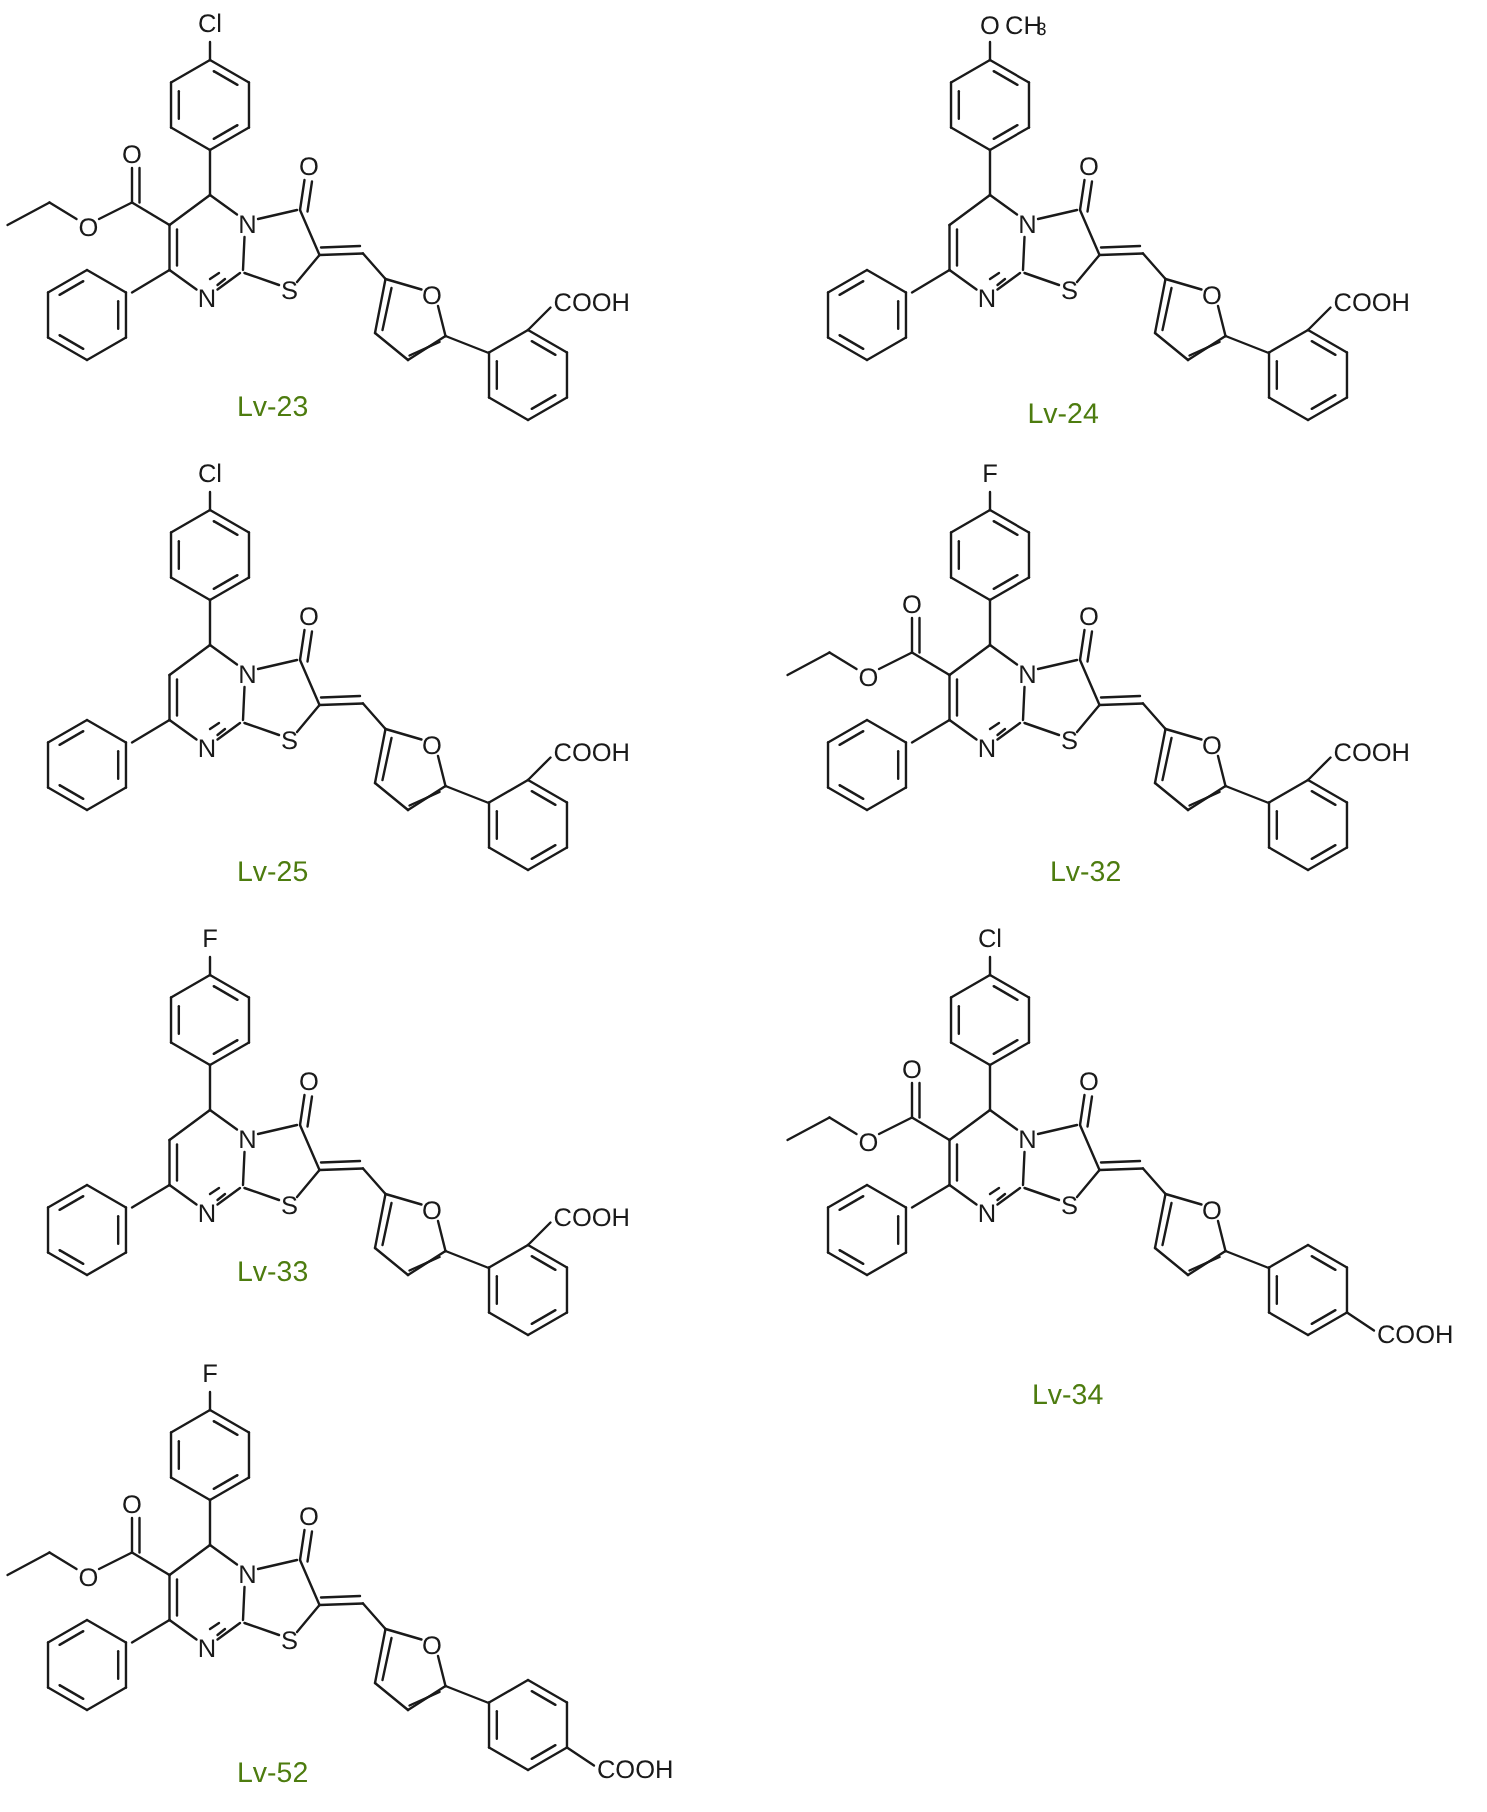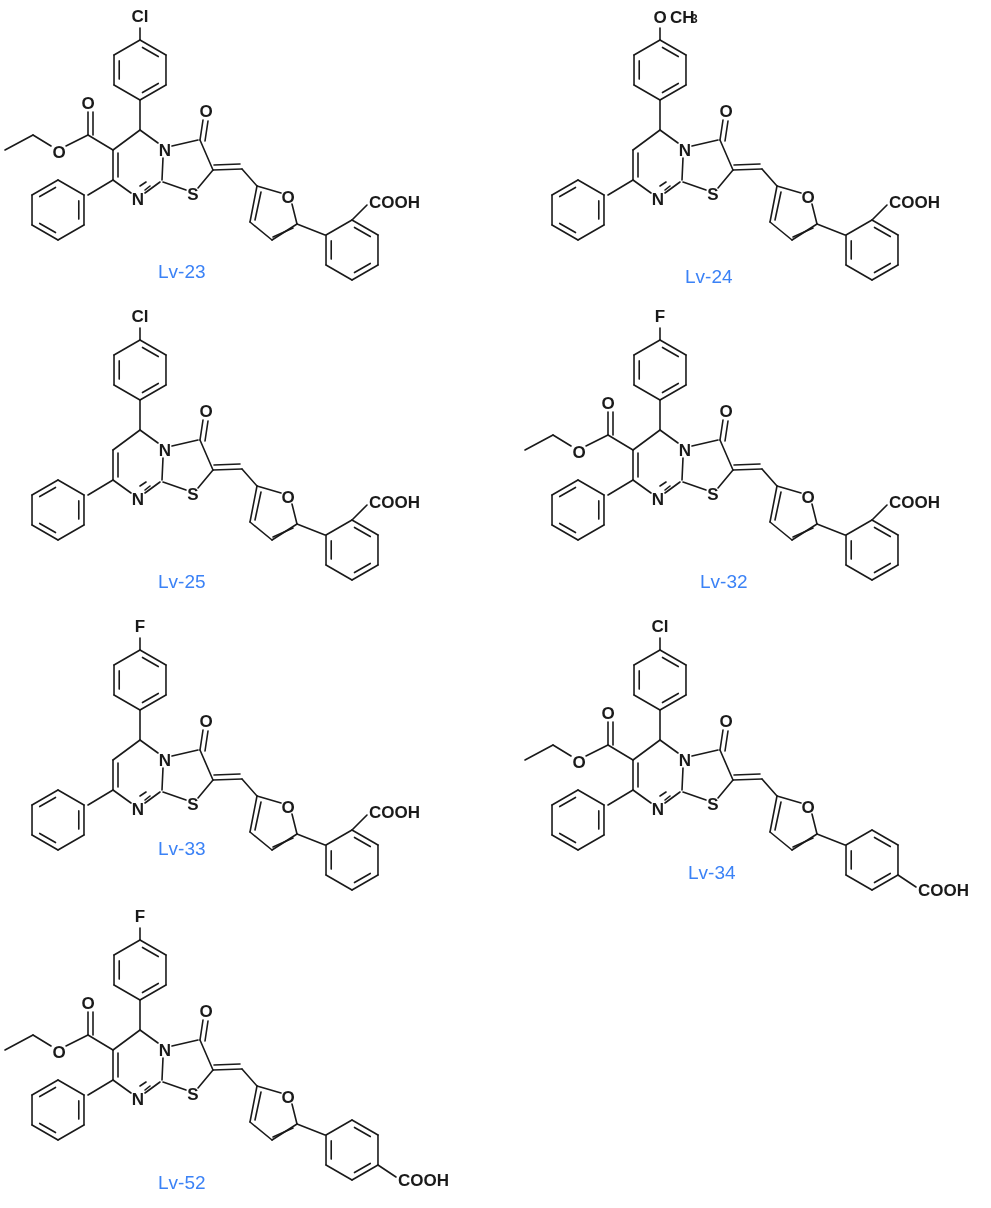--- a/index.html
+++ b/index.html
@@ -1,20 +1,20 @@
 <!DOCTYPE html>
 <html><head>
 <meta charset="utf-8">
 <style>
   html, body { margin:0; padding:0; background:#ffffff; }
   body { width:991px; height:1208px; position:relative; overflow:hidden;
          font-family:"Liberation Sans", sans-serif; color:#000; }
-  .compound { position:absolute;font-weight:bold; }
+  .compound { position:absolute; }
   .compound svg { position:absolute; left:0; top:0; overflow:visible; }
-  .label { position:absolute; font-size:19px; font-family:"Liberation Sans", sans-serif; color:#3b82f6; }
+  .label { position:absolute; font-size:19px; font-family:"Liberation Sans", sans-serif; color:#4d7c0f; }
 </style>
 </head>
 <body>
 
 <div id="figure">
   <div class="compound" style="left: 0px; top: 0px; width: 470px; height: 300px;">
     <svg width="470" height="300">
         <line x1="140" y1="40" x2="165.98076211353316" y2="55" stroke="#1a1a1a" stroke-width="1.6" stroke-linecap="round"></line>
         <line x1="142.49415316289918" y1="47.44" x2="158.29045652792735" y2="56.56" stroke="#1a1a1a" stroke-width="1.6" stroke-linecap="round"></line>
         <line x1="165.98076211353316" y1="55" x2="165.98076211353316" y2="85" stroke="#1a1a1a" stroke-width="1.6" stroke-linecap="round"></line>
@@ -450,21 +450,21 @@
         <line x1="113" y1="150" x2="88" y2="135" stroke="#1a1a1a" stroke-width="1.6" stroke-linecap="round"></line>
         <line x1="88" y1="135" x2="88" y2="112" stroke="#1a1a1a" stroke-width="1.6" stroke-linecap="round"></line>
         <line x1="93" y1="135" x2="93" y2="112" stroke="#1a1a1a" stroke-width="1.6" stroke-linecap="round"></line>
         <text x="88" y="103" font-family="Liberation Sans, sans-serif" font-size="17" fill="#1a1a1a" text-anchor="middle" dominant-baseline="central">O</text>
         <line x1="88" y1="135" x2="66" y2="146" stroke="#1a1a1a" stroke-width="1.6" stroke-linecap="round"></line>
         <text x="59" y="152" font-family="Liberation Sans, sans-serif" font-size="17" fill="#1a1a1a" text-anchor="middle" dominant-baseline="central">O</text>
         <line x1="51" y1="146" x2="33" y2="135" stroke="#1a1a1a" stroke-width="1.6" stroke-linecap="round"></line>
         <line x1="33" y1="135" x2="5" y2="150" stroke="#1a1a1a" stroke-width="1.6" stroke-linecap="round"></line>
       </svg>
   </div>
-  <div class="label" style="left: 688px; top: 862px;">Lv-34</div>
+  <div class="label" style="left: 688px; top: 920px;">Lv-34</div>
 
   <div class="compound" style="left: 0px; top: 900px; width: 470px; height: 300px;">
     <svg width="470" height="300">
         <line x1="140" y1="40" x2="165.98076211353316" y2="55" stroke="#1a1a1a" stroke-width="1.6" stroke-linecap="round"></line>
         <line x1="142.49415316289918" y1="47.44" x2="158.29045652792735" y2="56.56" stroke="#1a1a1a" stroke-width="1.6" stroke-linecap="round"></line>
         <line x1="165.98076211353316" y1="55" x2="165.98076211353316" y2="85" stroke="#1a1a1a" stroke-width="1.6" stroke-linecap="round"></line>
         <line x1="165.98076211353316" y1="85" x2="140" y2="100" stroke="#1a1a1a" stroke-width="1.6" stroke-linecap="round"></line>
         <line x1="158.29045652792735" y1="83.44" x2="142.49415316289918" y2="92.56" stroke="#1a1a1a" stroke-width="1.6" stroke-linecap="round"></line>
         <line x1="140" y1="100" x2="114.01923788646684" y2="85" stroke="#1a1a1a" stroke-width="1.6" stroke-linecap="round"></line>
         <line x1="114.01923788646684" y1="85" x2="114.01923788646684" y2="55" stroke="#1a1a1a" stroke-width="1.6" stroke-linecap="round"></line>

